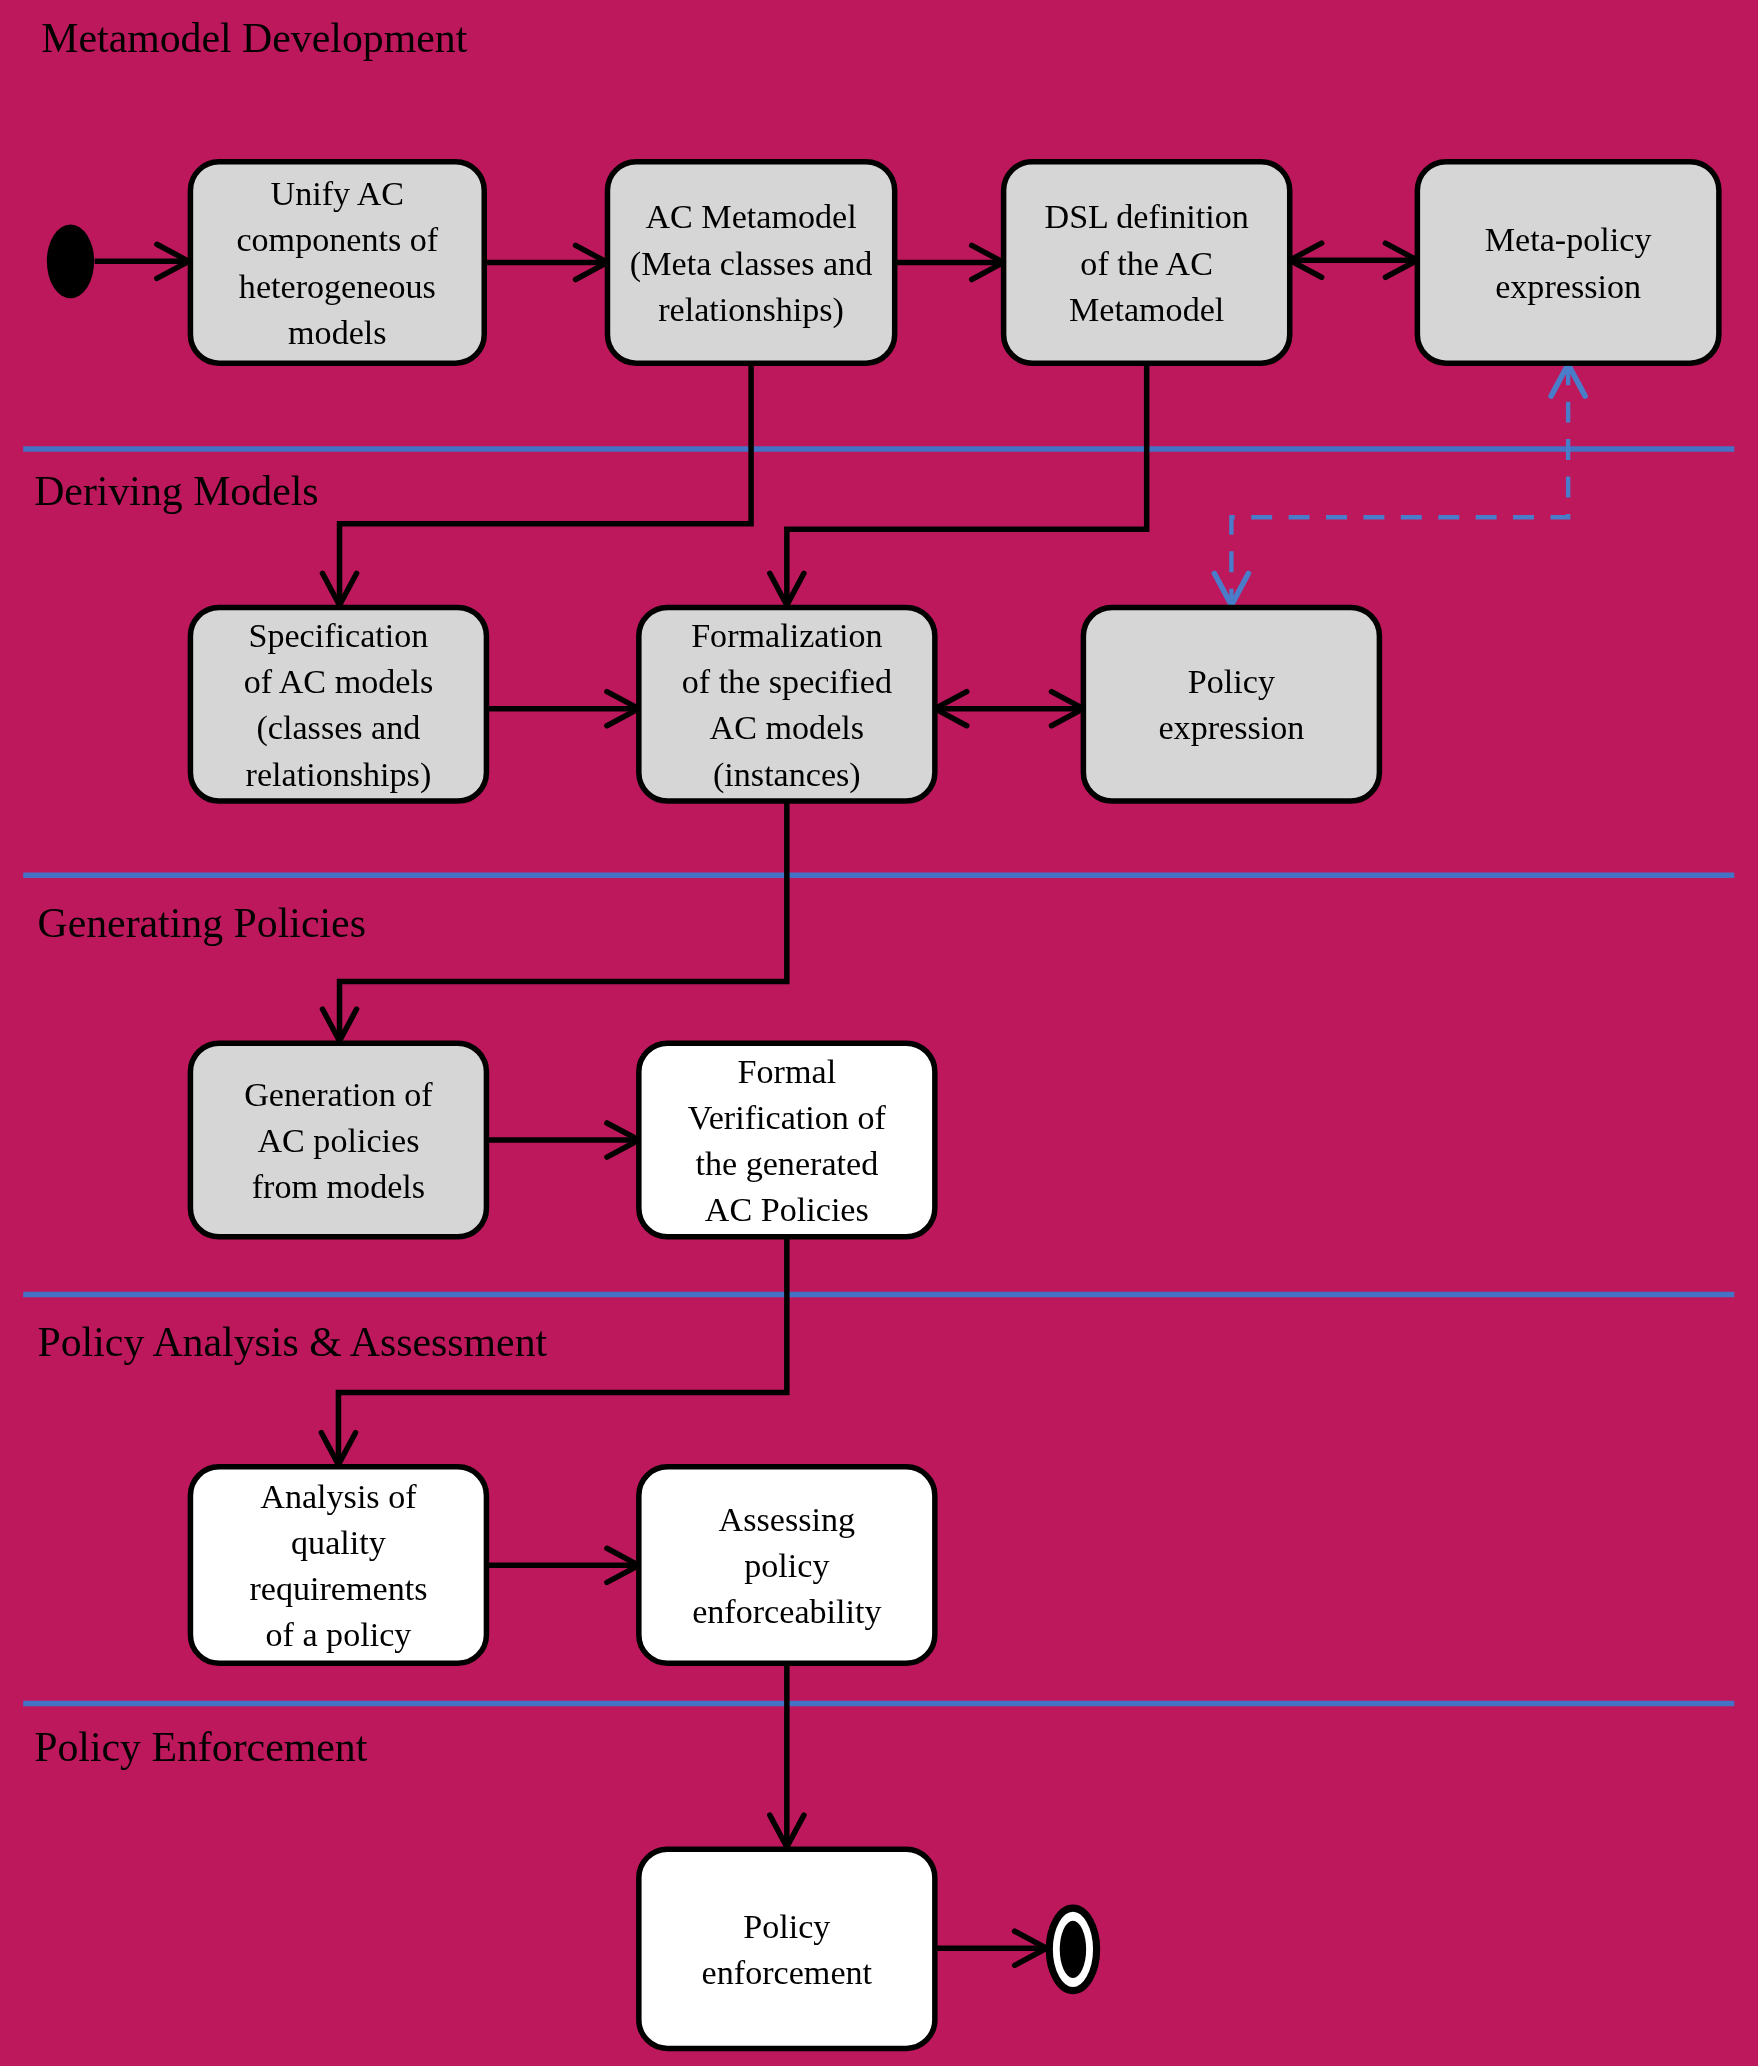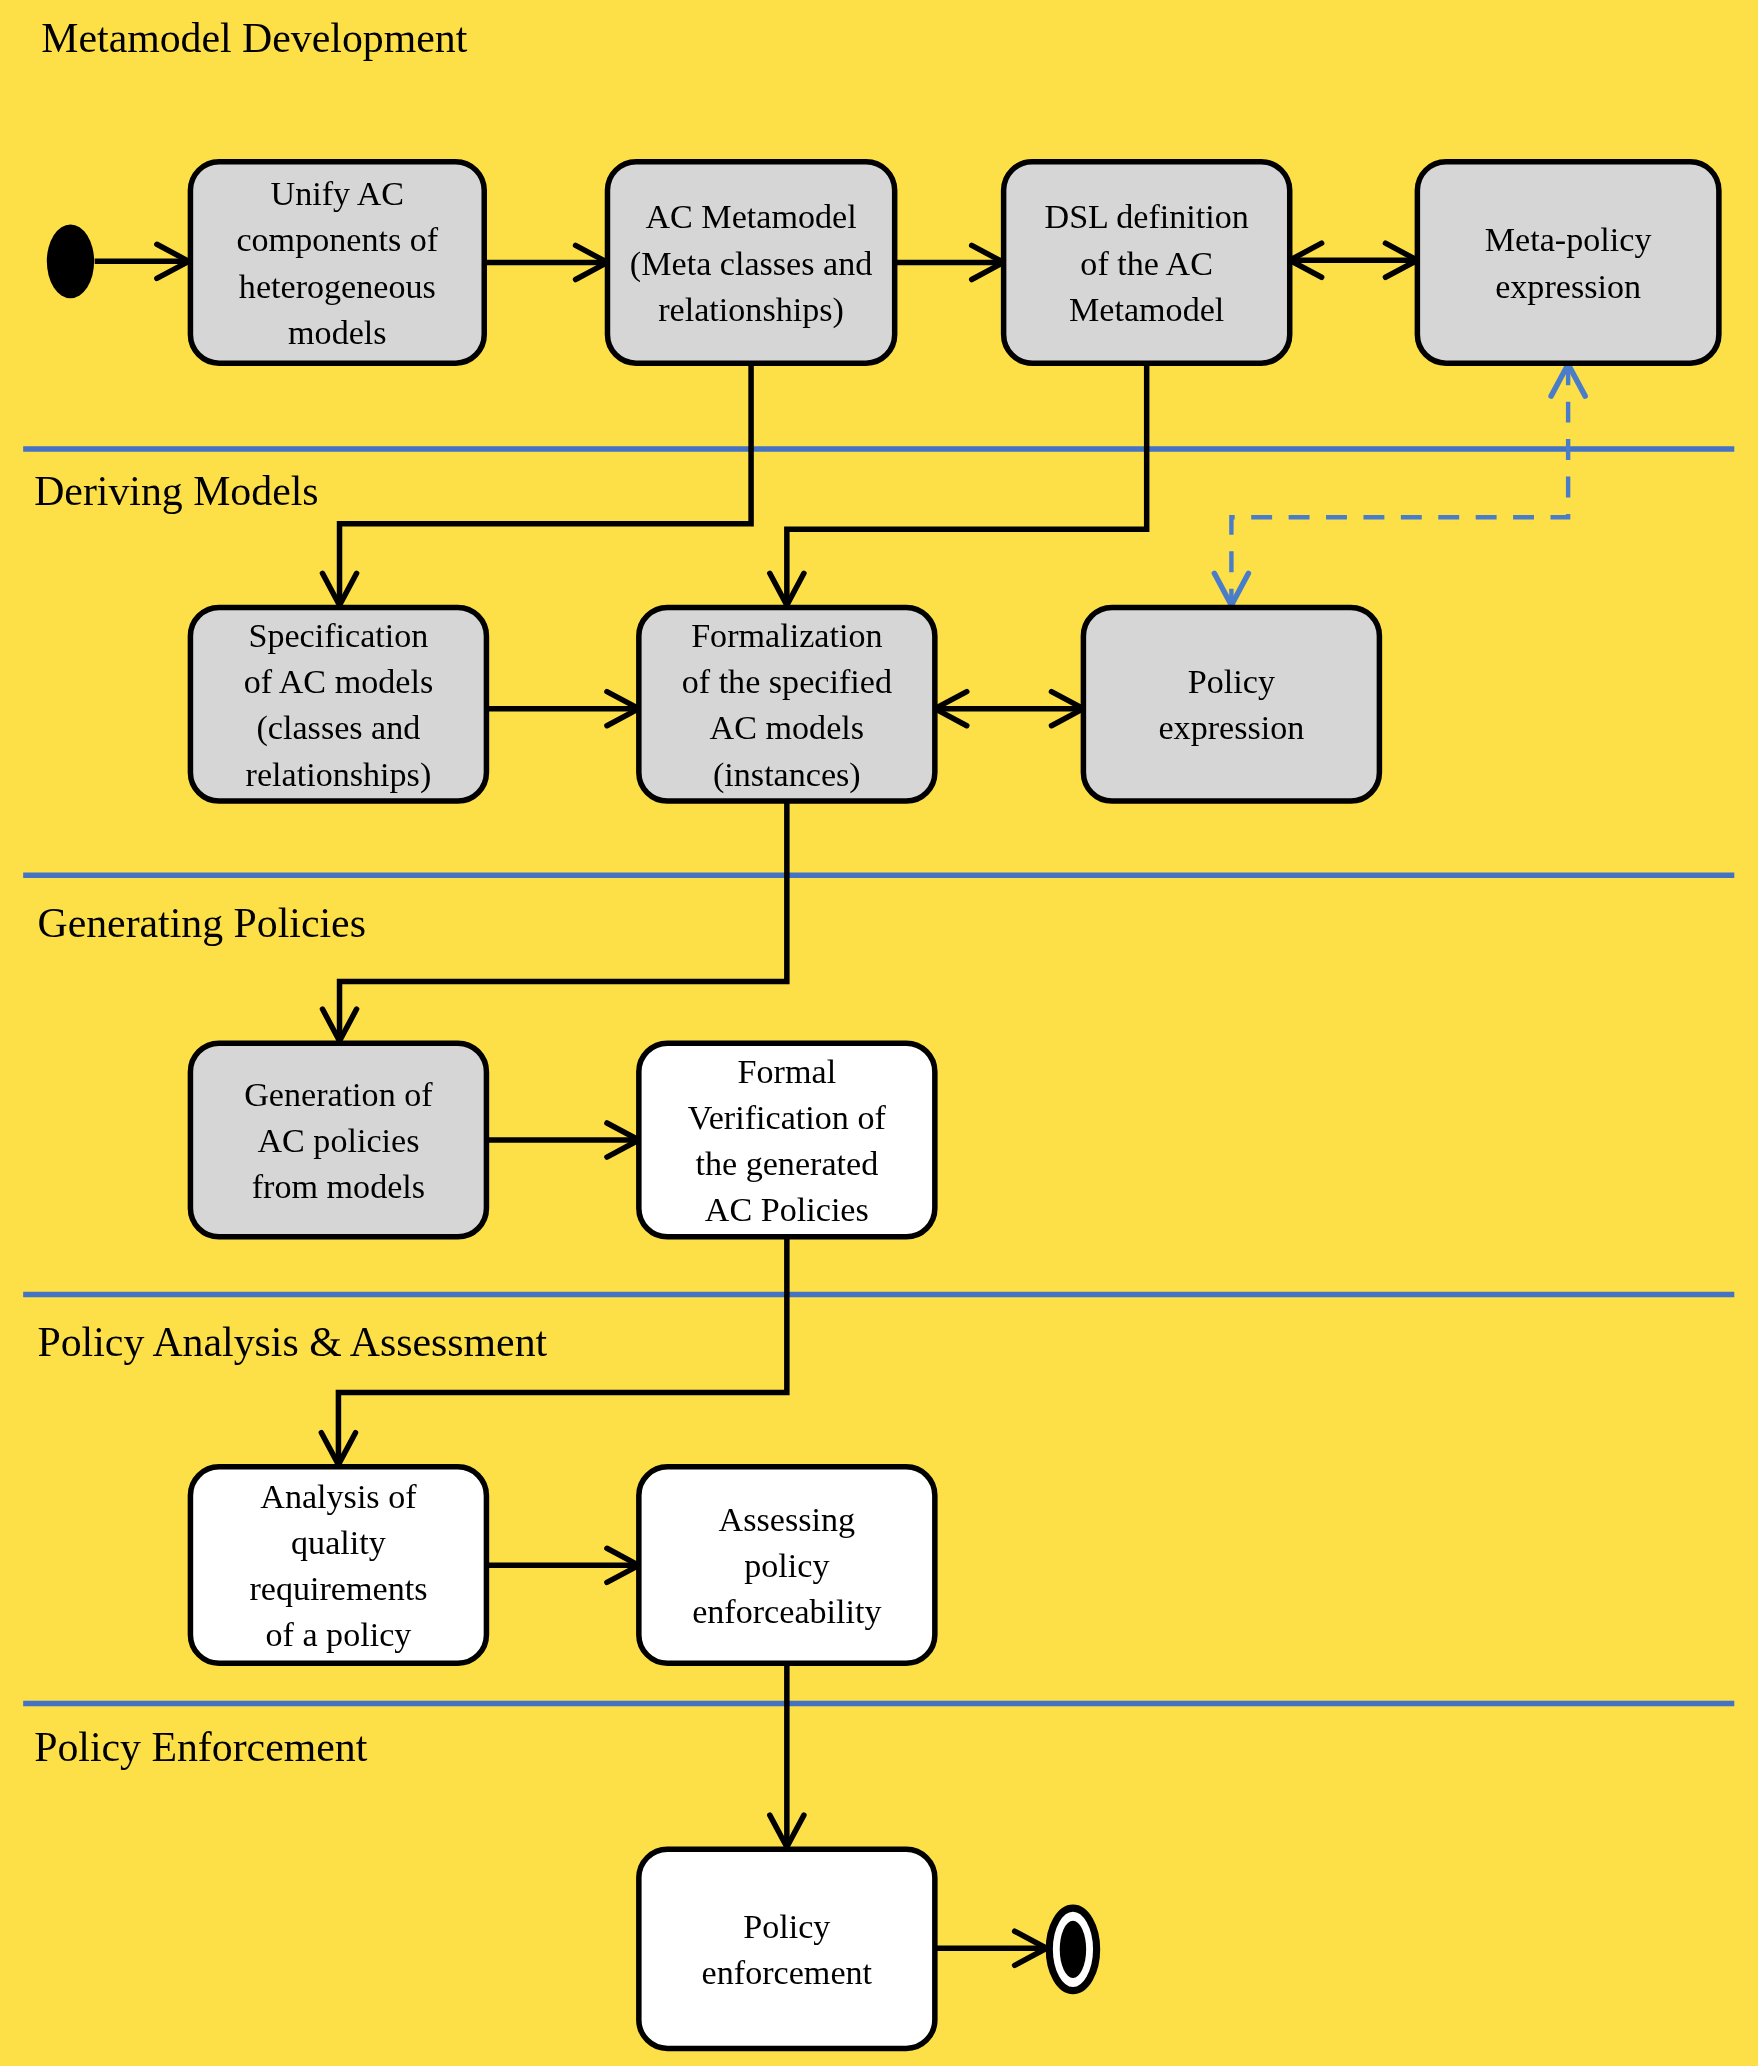--- a/index.html
+++ b/index.html
@@ -3,21 +3,21 @@
 <meta charset="utf-8">
 <style>
   html, body {
     margin: 0;
     padding: 0;
     background: #ffffff;
   }
   #diagram-wrap {
     width: 1758px;
     height: 2066px;
-    background: #fde047;
+    background: #be185d;
     position: relative;
     overflow: hidden;
   }
   svg { display: block; }
   .lane-title {
     font-family: "Liberation Serif", "DejaVu Serif", serif;
     font-size: 76px;
     fill: #000000;
   }
   .node-label {

